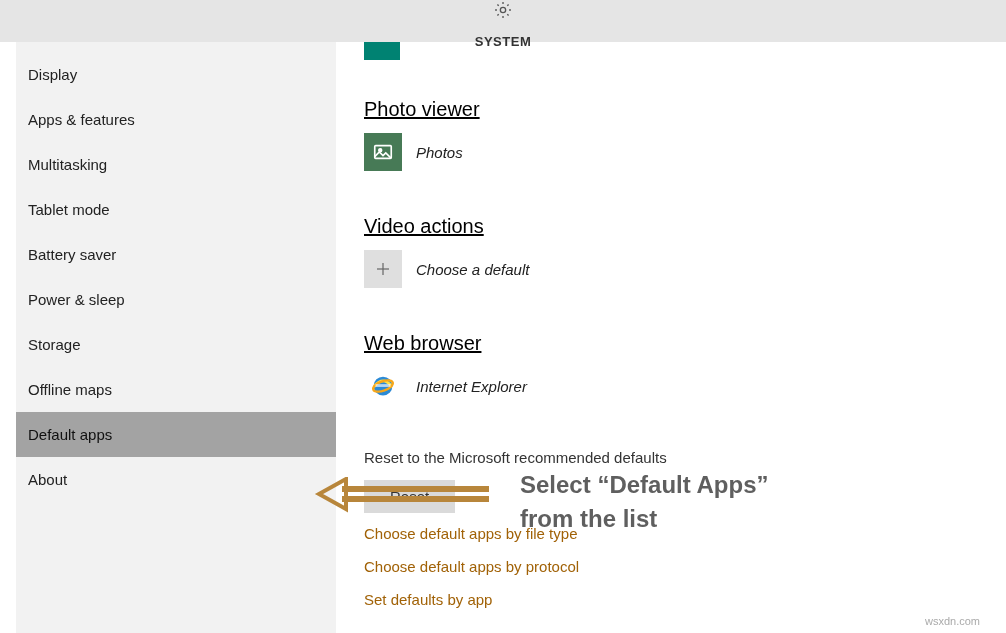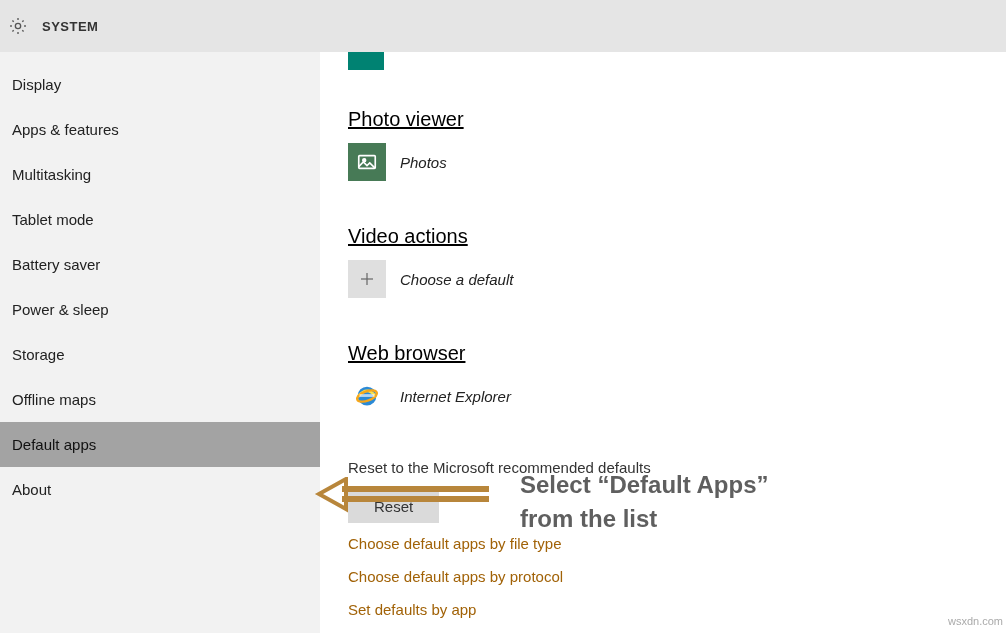--- a/index.html
+++ b/index.html
@@ -9,43 +9,45 @@
       font-family: "Segoe UI", Tahoma, sans-serif;
     }
     body {
       width: 1006px;
       height: 633px;
       background: #ffffff;
       overflow: hidden;
       position: relative;
     }
     .header {
-      height: 52px;
+      height: 42px;
       background: #e5e5e5;
       display: flex;
       align-items: center;
       padding: 0 8px;
       gap: 14px;
+      flex-direction: column;
     }
     .gear-icon {
       width: 20px;
       height: 20px;
       display: flex;
       align-items: center;
       justify-content: center;
     }
     .header-title {
       font-size: 13px;
       font-weight: 600;
       letter-spacing: 0.5px;
       color: #333;
     }
     .main {
       display: flex;
       height: calc(633px - 42px);
+      padding-left: 16px;
     }
     .sidebar {
       width: 320px;
       background: #f2f2f2;
       padding-top: 10px;
     }
     .sidebar-item {
       padding: 14px 12px;
       font-size: 15px;
       color: #222;
@@ -133,21 +135,21 @@
     }
     .arrow-svg {
       position: absolute;
       top: 477px;
       left: 314px;
       pointer-events: none;
     }
     .watermark {
       position: absolute;
       bottom: 6px;
-      right: 3px;
+      right: 26px;
       font-size: 11px;
       color: #aaa;
     }
   </style>
 </head>
 <body>
 
 <div class="header">
   <span class="gear-icon">
     <svg width="20" height="20" viewBox="0 0 24 24" fill="none" stroke="#555" stroke-width="1.6">

